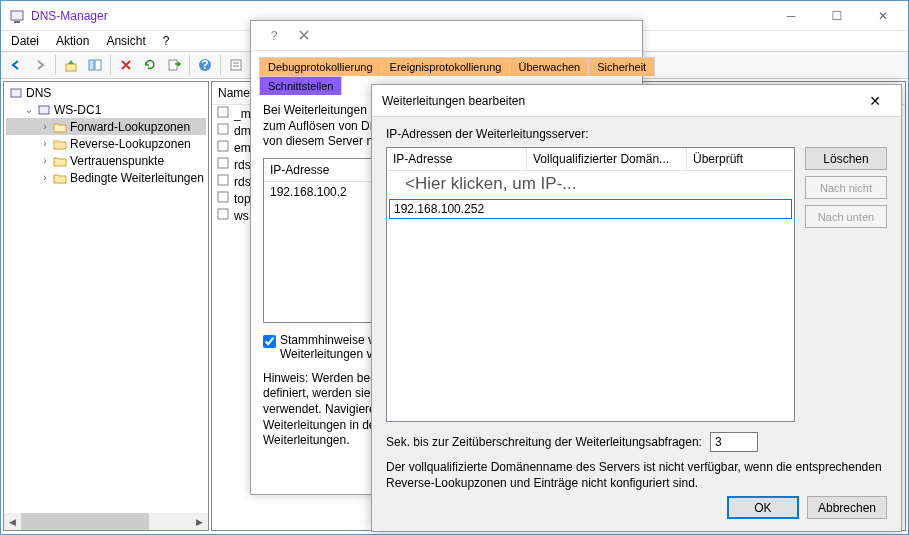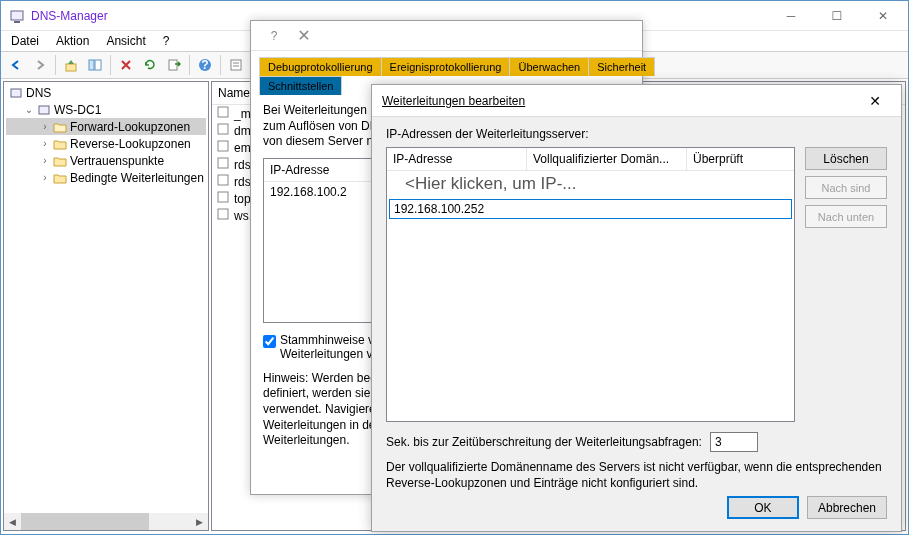--- a/index.html
+++ b/index.html
@@ -42,38 +42,38 @@
 .sb-thumb { position: absolute; height: 100%; background: #cdcdcd; }
 
 
 .prop-dialog { position: absolute; top: 20px; left: 250px; width: 393px; height: 475px; background: #fff; border: 1px solid #9f9f9f; box-shadow: 0 0 10px rgba(0,0,0,0.2); }
 .prop-titlebar { height: 30px; background: #fff; display: flex; align-items: center; padding: 0 8px; border-bottom: 1px solid #e5e5e5; }
 .prop-titlebar .title { flex: 1; }
 .prop-titlebar .help { width: 30px; text-align: center; color: #888; }
 .prop-titlebar .close { width: 30px; text-align: center; color: #888; font-size: 16px; }
 .prop-tabs { padding: 6px 8px 0 8px; }
 .tab-row { display: flex; }
-.tab { border: 1px solid #d0d0d0; border-bottom: none; padding: 3px 8px; background: #0369a1; margin-right: -1px; font-size: 11px; }
-.tab.back { background: #eab308; }
+.tab { border: 1px solid #d0d0d0; border-bottom: none; padding: 3px 8px; background: #8b5cf6; margin-right: -1px; font-size: 11px; }
+.tab.back { background: #fdba74; }
 .prop-body { padding: 8px 12px; }
 .prop-text { margin-bottom: 8px; line-height: 1.3; }
 .ip-list { border: 1px solid #828790; height: 165px; }
 .ip-list-hdr { padding: 4px 6px; border-bottom: 1px solid #e5e5e5; }
 .ip-list-item { padding: 3px 6px; }
 .checkbox-row { display: flex; align-items: flex-start; margin-top: 10px; gap: 4px; }
 .checkbox-row input { margin-top: 2px; }
 .prop-footer { position: absolute; bottom: 10px; left: 0; right: 0; display: flex; justify-content: flex-end; padding: 0 12px; gap: 6px; }
 .btn { min-width: 72px; height: 23px; border: 1px solid #adadad; background: #e1e1e1; padding: 0 10px; display: inline-flex; align-items: center; justify-content: center; }
 .btn.primary { border: 2px solid #0078d7; background: #e1e1e1; }
 .btn:disabled { color: #a0a0a0; }
 
 
 .fwd-dialog { position: absolute; top: 84px; left: 371px; width: 531px; height: 448px; background: #f0f0f0; border: 1px solid #9f9f9f; box-shadow: 0 0 12px rgba(0,0,0,0.25); }
 .fwd-titlebar { height: 32px; background: #fff; display: flex; align-items: center; padding: 0 6px 0 10px; border-bottom: 1px solid #dcdcdc; }
-.fwd-titlebar .title { flex: 1; text-decoration: underline; }
+.fwd-titlebar .title { flex: 1; }
 .fwd-titlebar .close { width: 40px; text-align: center; font-size: 14px; }
 .fwd-body { padding: 10px 14px; }
 .fwd-label { margin-bottom: 6px; }
 .fwd-table-wrap { display: flex; gap: 10px; }
 .fwd-table { flex: 1; border: 1px solid #828790; background: #fff; height: 275px; }
 .fwd-cols { display: flex; border-bottom: 1px solid #e5e5e5; }
 .fwd-col { padding: 4px 6px; border-right: 1px solid #e5e5e5; }
 .fwd-col:nth-child(1) { width: 140px; }
 .fwd-col:nth-child(2) { width: 160px; }
 .fwd-col:nth-child(3) { flex: 1; border-right: none; }
@@ -354,21 +354,21 @@
         </div>
         <div class="fwd-hint">&lt;Hier klicken, um IP-...</div>
         <div class="fwd-input-row">
           <input class="fwd-input" value="192.168.100.252" style="">
         </div>
       </div>
       <div class="fwd-btns">
         <button class="fwd-sbtn">
             <span style="">Löschen</span>
           </button>
-        <button class="fwd-sbtn" disabled="">Nach sind</button>
+        <button class="fwd-sbtn" disabled="">Nach nicht</button>
         <button class="fwd-sbtn" disabled="">Nach unten</button>
       </div>
     </div>
     <div class="fwd-timeout">
       <span>Sek. bis zur Zeitüberschreitung der Weiterleitungsabfragen:</span>
       <input value="3" style="">
     </div>
     <div class="fwd-note">Der vollqualifizierte Domänenname des Servers ist nicht verfügbar, wenn die entsprechenden Reverse-Lookupzonen und Einträge nicht konfiguriert sind.</div>
   </div>
   <div class="fwd-footer">

